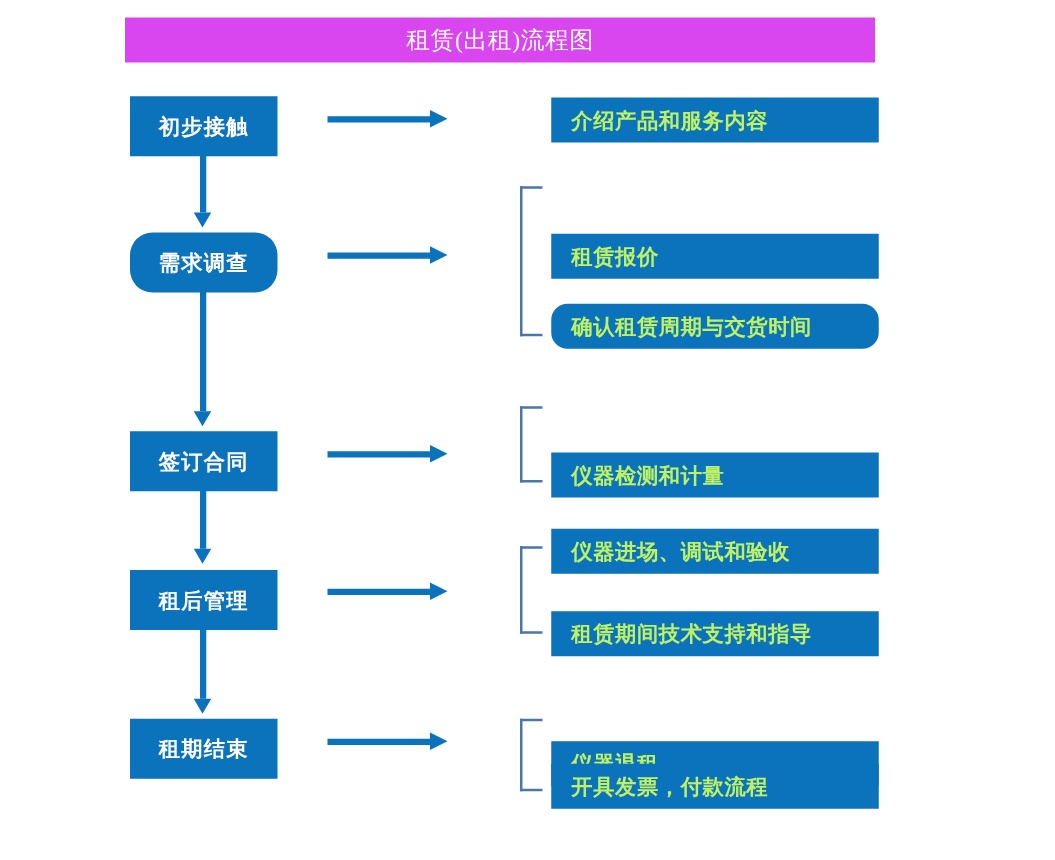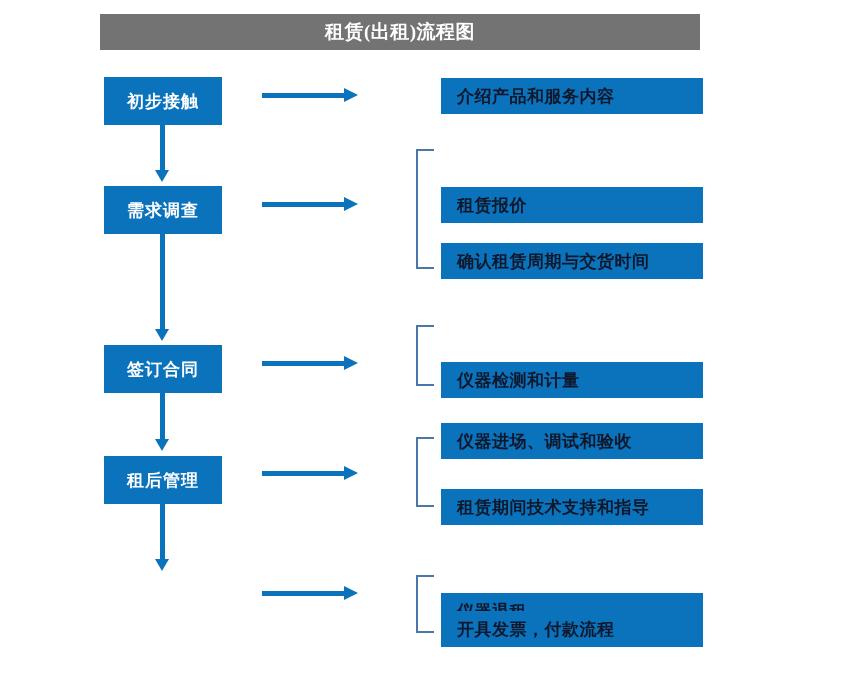--- a/index.html
+++ b/index.html
@@ -16,24 +16,24 @@
     overflow: hidden;
   }
 
   
   .title-bar {
     position: absolute;
     left: 100px;
     top: 14px;
     width: 600px;
     height: 36px;
-    background: #737373;
+    background: #d946ef;
     color: #ffffff;
     font-size: 19px;
-    font-weight: bold;
+    font-weight: normal;
     display: flex;
     align-items: center;
     justify-content: center;
     letter-spacing: 0.5px;
   }
 
   
   .stage-box {
     position: absolute;
     width: 118px;
@@ -48,21 +48,21 @@
     letter-spacing: 1px;
   }
 
   
   .detail-box {
     position: absolute;
     left: 441px;
     width: 262px;
     height: 36px;
     background: #0b72bc;
-    color: #0f172a;
+    color: #bef264;
     font-size: 17px;
     font-weight: bold;
     display: flex;
     align-items: center;
     padding-left: 16px;
     box-sizing: border-box;
     letter-spacing: 0.5px;
     white-space: nowrap;
   }
 
@@ -129,26 +129,27 @@
 </style>
 </head>
 <body>
 
 <div id="canvas">
 
   <div class="title-bar">租赁(出租)流程图</div>
 
   <div class="stage-box" style="left:104px; top:77px;">初步接触</div>
 
-  <div class="stage-box" style="left:104px; top:186px;">需求调查</div>
+  <div class="stage-box" style="left:104px; top:186px;border-radius:18px;">需求调查</div>
 
   <div class="stage-box" style="left:104px; top:345px;">签订合同</div>
 
   <div class="stage-box" style="left:104px; top:456px;">租后管理</div>
 
+  <div class="stage-box" style="left:104px; top:575px;">租期结束</div>
 
   <div class="v-arrow" style="top:117px; height:65px;">
     <div class="shaft" style="height:53px;"></div>
     <div class="head"></div>
   </div>
 
   <div class="v-arrow" style="top:226px; height:115px;">
     <div class="shaft" style="height:103px;"></div>
     <div class="head"></div>
   </div>
@@ -194,21 +195,21 @@
 
   <div class="bracket" style="top:437px; height:70px;"></div>
 
   <div class="bracket" style="top:575px; height:58px;"></div>
 
   <div class="detail-box" style="top:78px;">介绍产品和服务内容</div>
 
 
   <div class="detail-box" style="top:187px;">租赁报价</div>
 
-  <div class="detail-box" style="top:243px;">确认租赁周期与交货时间</div>
+  <div class="detail-box" style="top:243px;border-radius:13px;">确认租赁周期与交货时间</div>
 
 
   <div class="detail-box" style="top:362px;">仪器检测和计量</div>
 
   <div class="detail-box" style="top:423px;">仪器进场、调试和验收</div>
 
   <div class="detail-box" style="top:489px;">租赁期间技术支持和指导</div>
 
   <div class="detail-box" style="top:593px;">仪器退租</div>
 

